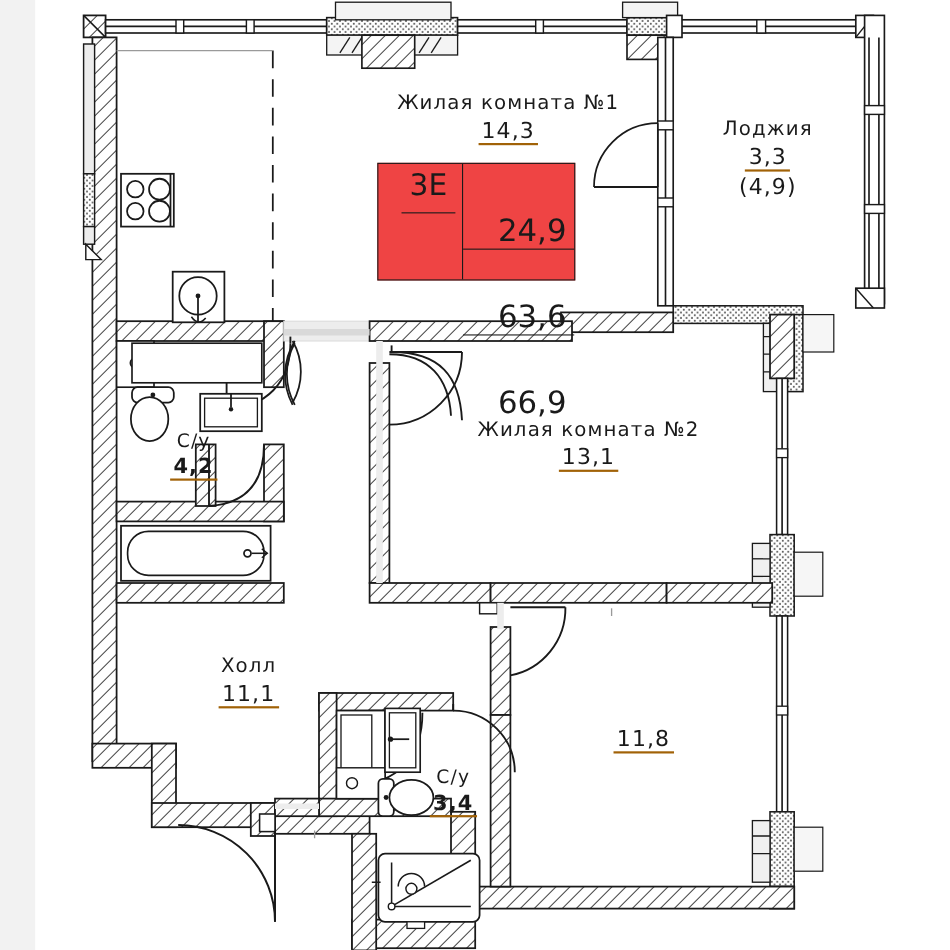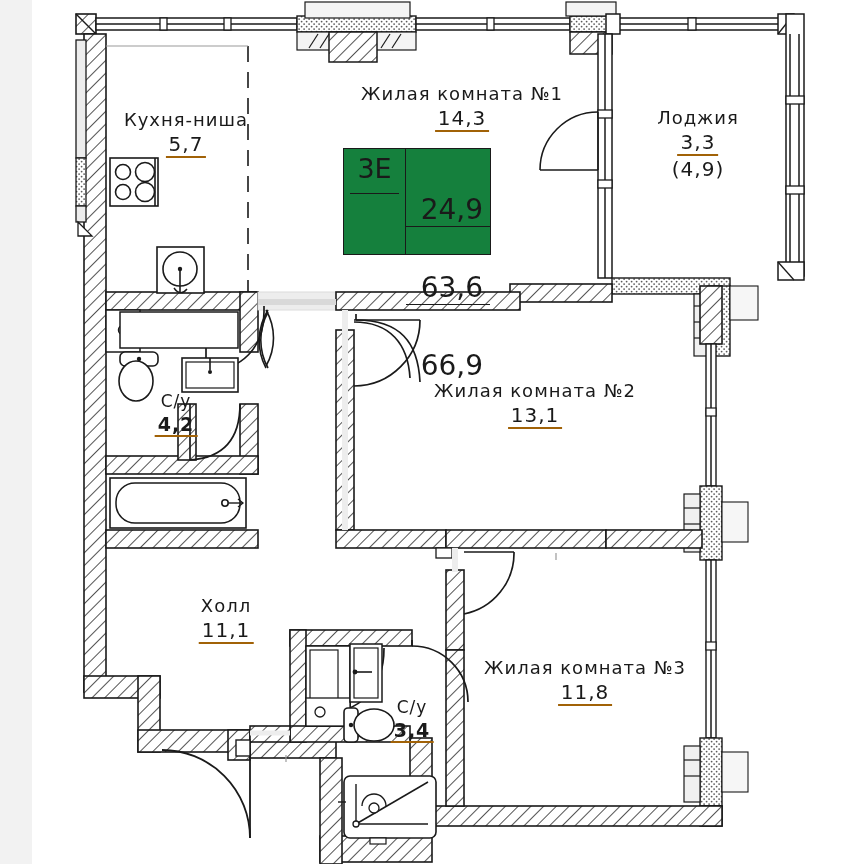--- a/index.html
+++ b/index.html
@@ -29,25 +29,26 @@
     border-bottom:2px solid #a16207;padding:0 3px 0 3px;margin-top:1px;
   }
   .lbl .sub{display:block;font-size:20px;line-height:1.2;margin-top:1px;}
   .lbl.small .name{font-size:17px;}
   .lbl.small .area{font-size:19px;font-weight:bold;}
 
   
   #spec{
     position:absolute;
     left:343px;top:148px;
-    width:148px;height:107px;
+    width:180px;height:107px;
     border:1.6px solid #1a1a1a;
-    background:#15803d;
+    background:#ef4444;
     display:flex;
     box-sizing:border-box;
+    padding-left:15px;
   }
   #spec .left{
     width:62px;
     border-right:1.4px solid #1a1a1a;
     box-sizing:border-box;
     position:relative;
   }
   #spec .left .code{
     position:absolute;left:0;right:0;top:6px;
     text-align:center;font-size:27px;color:#1a1a1a;line-height:1;
@@ -382,24 +383,20 @@
         <circle cx="356" cy="824" r="3" fill="#ffffff" stroke-width="1.3"></circle>
         <line x1="338" y1="802" x2="346" y2="802" stroke-width="1.4"></line>
         <rect x="370" y="838" width="16" height="6" fill="#ffffff" stroke-width="1.2"></rect>
       </g>
 
       <line x1="286" y1="755" x2="286" y2="762" stroke="#9a9a9a" stroke-width="1.2"></line>
       <line x1="556" y1="553" x2="556" y2="560" stroke="#9a9a9a" stroke-width="1.2"></line>
     </g>
   </svg>
 
-  <div class="lbl" style="left:186px;top:110px;">
-    <span class="name">Кухня-ниша</span>
-    <span class="area">5,7</span>
-  </div>
 
   <div class="lbl" style="left:462px;top:84px;">
     <span class="name">Жилая комната №1</span>
     <span class="area">14,3</span>
   </div>
 
   <div class="lbl" style="left:698px;top:108px;">
     <span class="name">Лоджия</span>
     <span class="area">3,3</span>
     <span class="sub">(4,9)</span>
@@ -419,21 +416,20 @@
     <span class="name">Холл</span>
     <span class="area">11,1</span>
   </div>
 
   <div class="lbl small" style="left:412px;top:698px;">
     <span class="name">С/у</span>
     <span class="area">3,4</span>
   </div>
 
   <div class="lbl" style="left:585px;top:658px;">
-    <span class="name">Жилая комната №3</span>
     <span class="area">11,8</span>
   </div>
 
   <div id="spec">
     <div class="left">
       <span class="code">3Е</span>
       <span class="rule"></span>
     </div>
     <div class="right">
       <div class="cell">24,9</div>

